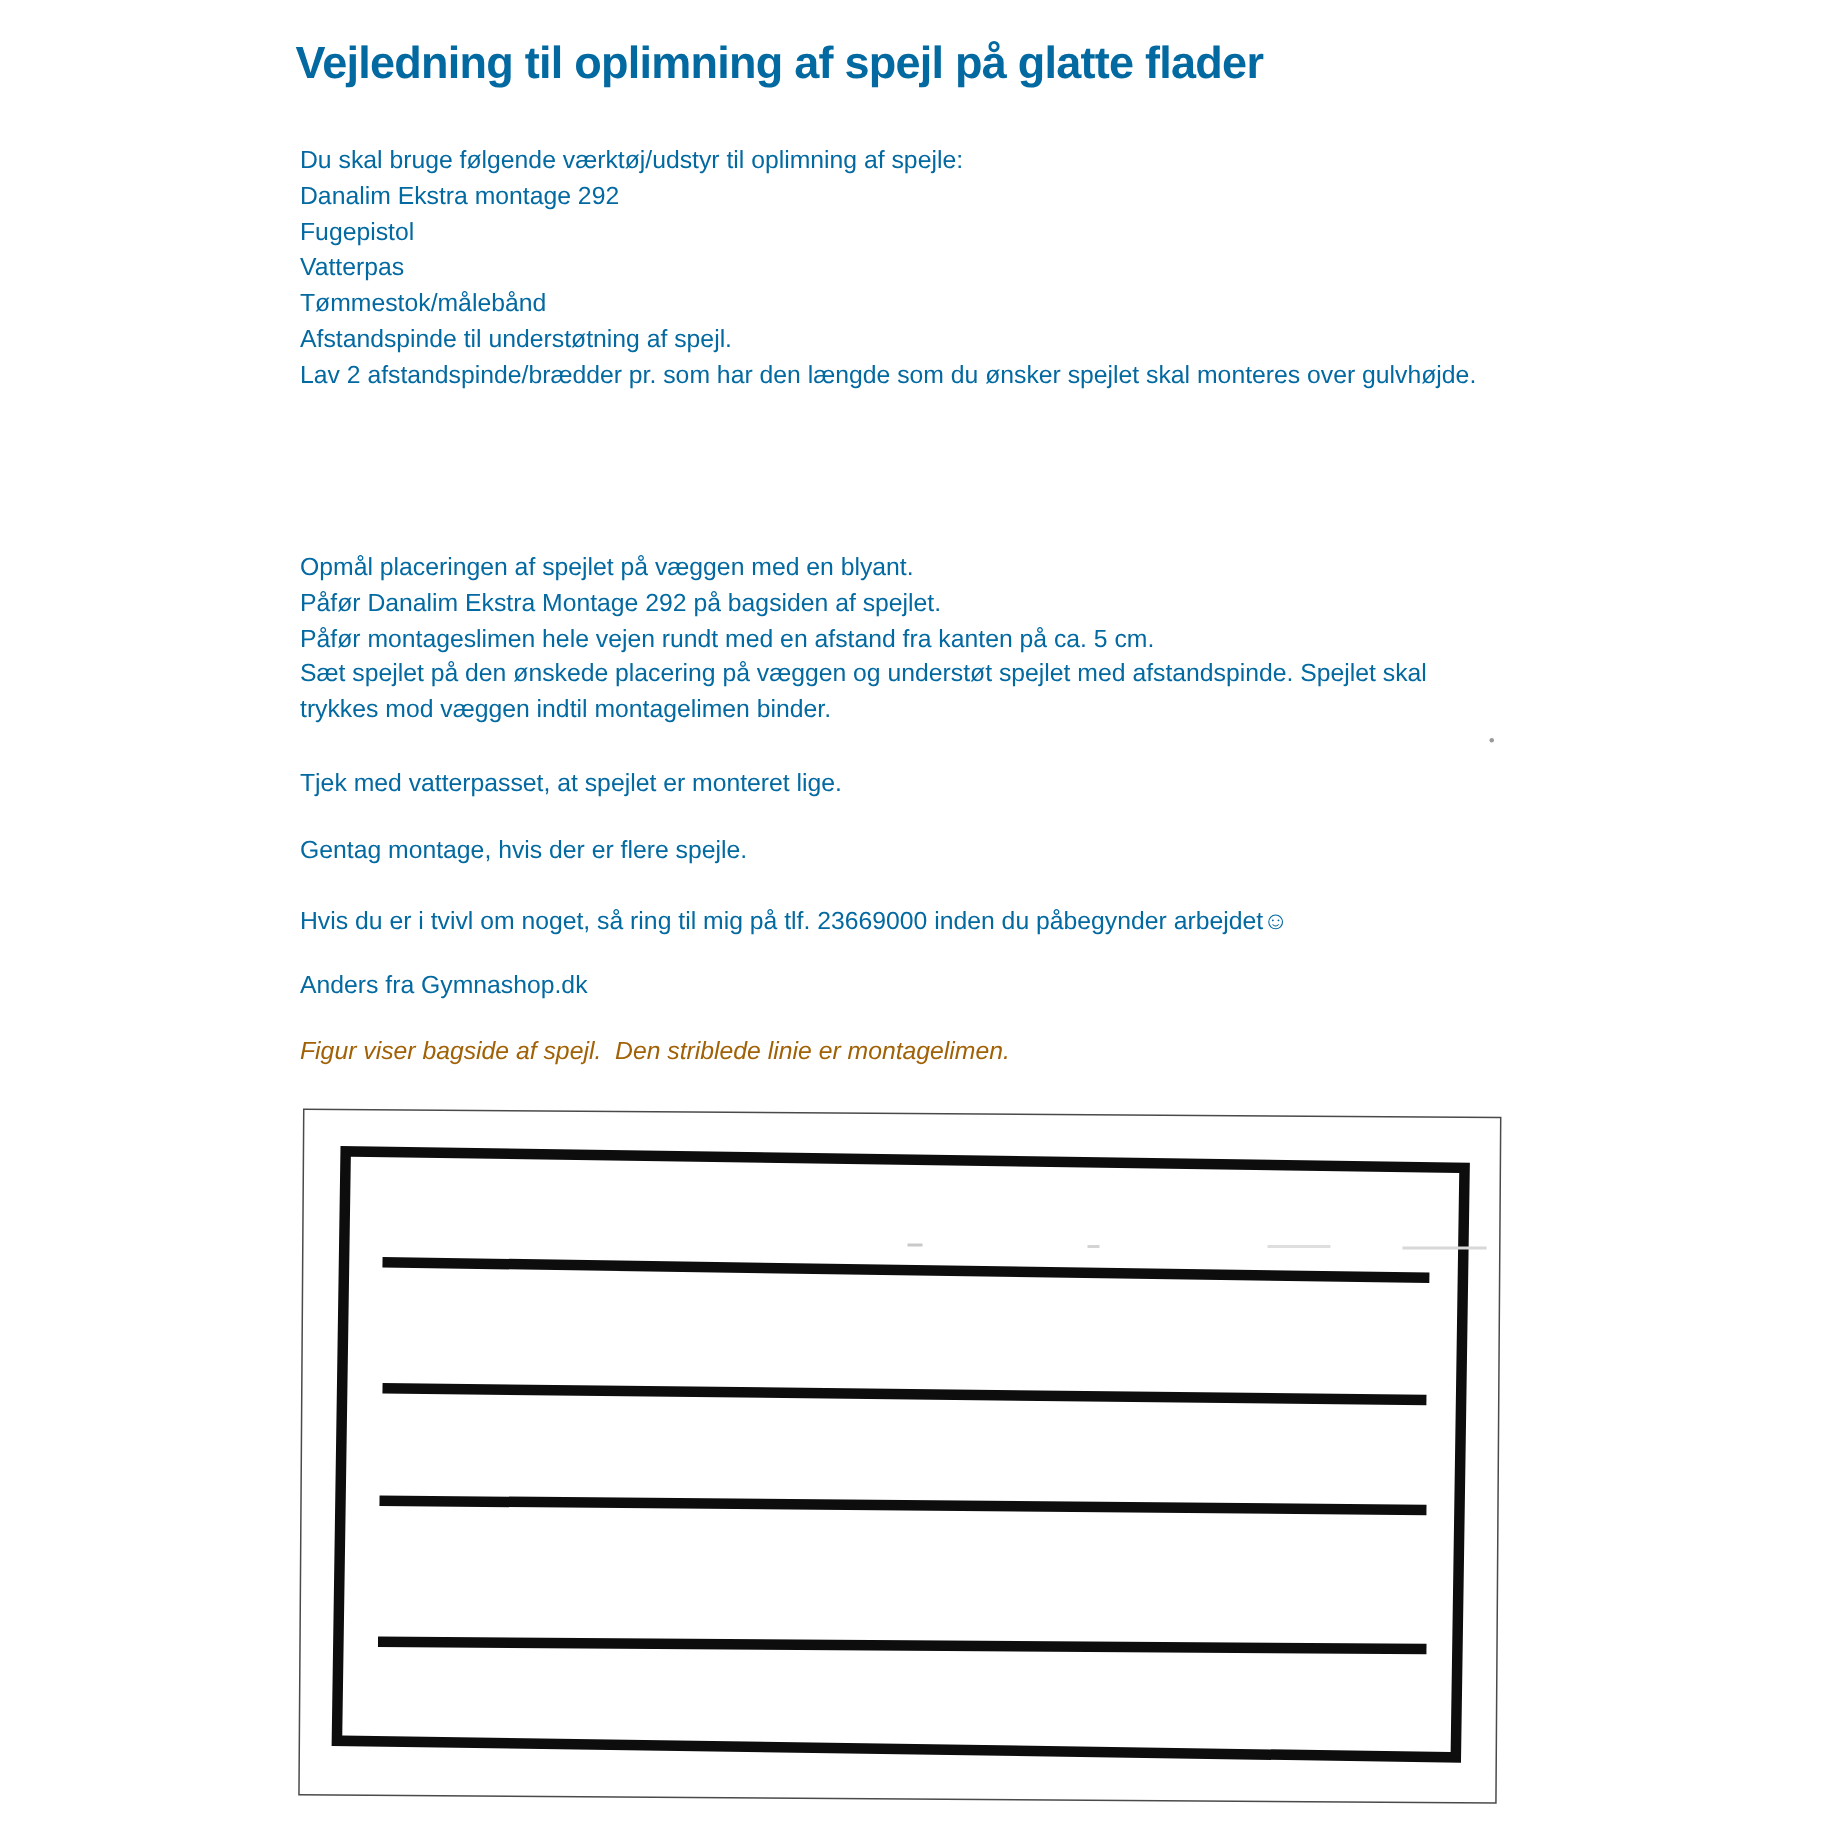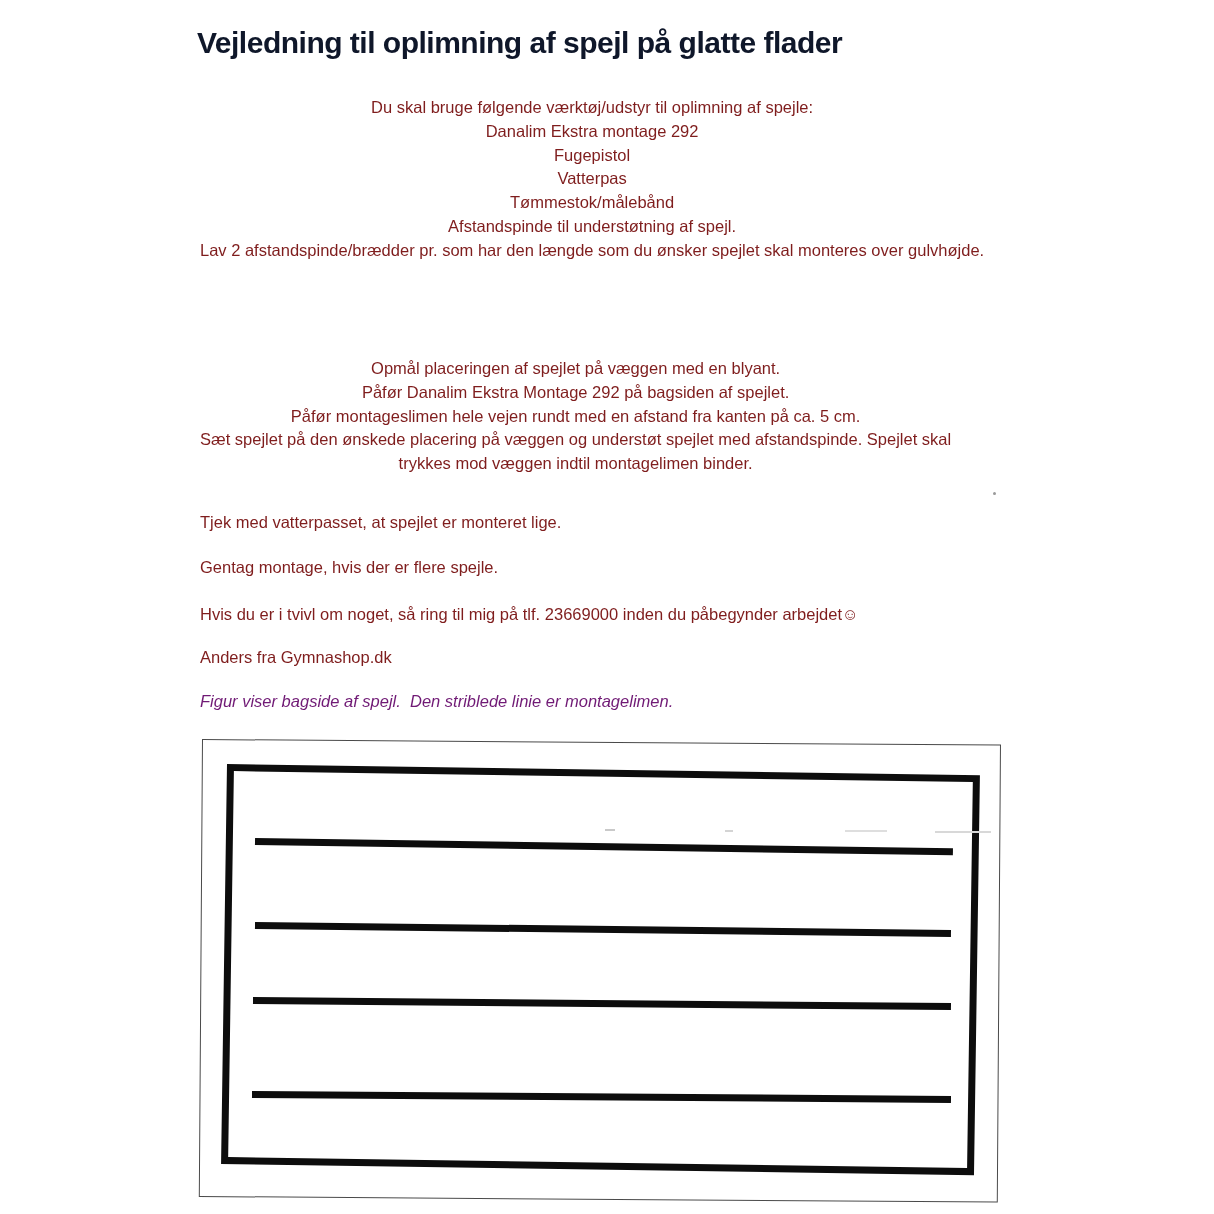--- a/index.html
+++ b/index.html
@@ -18,44 +18,43 @@
   }
   .title {
     position: absolute;
     left: 197px;
     top: 25px;
     margin: 0;
     font-size: 30px;
     line-height: 36px;
     font-weight: 700;
     letter-spacing: -0.5px;
-    color: #0f172a;
+    color: #0369a1;
     white-space: pre;
   }
   .para {
     position: absolute;
     left: 200px;
     margin: 0;
   }
   .line {
     font-size: 16.5px;
     line-height: 23.8px;
     white-space: pre;
-    color: #7f1d1d;
-    text-align: center;
+    color: #0369a1;
   }
   .caption {
     position: absolute;
     left: 200px;
     top: 690px;
     font-size: 16.5px;
     line-height: 23.8px;
     font-style: italic;
     white-space: pre;
-    color: #701a75;
+    color: #a16207;
   }
   
   .figure {
     position: absolute;
     left: 202px;
     top: 739px;
     width: 799px;
     height: 458px;
   }
   .mirror-outline {
@@ -113,21 +112,21 @@
     <div class="line">Du skal bruge følgende værktøj/udstyr til oplimning af spejle:</div>
     <div class="line">Danalim Ekstra montage 292</div>
     <div class="line">Fugepistol</div>
     <div class="line">Vatterpas</div>
     <div class="line">Tømmestok/målebånd</div>
     <div class="line">Afstandspinde til understøtning af spejl.</div>
     <div class="line">Lav 2 afstandspinde/brædder pr. som har den længde som du ønsker spejlet skal monteres over gulvhøjde.</div>
   </div>
 
 
-  <div class="para" style="top:357px">
+  <div class="para" style="top:367px">
     <div class="line">Opmål placeringen af spejlet på væggen med en blyant.</div>
     <div class="line">Påfør Danalim Ekstra Montage 292 på bagsiden af spejlet.</div>
     <div class="line">Påfør montageslimen hele vejen rundt med en afstand fra kanten på ca. 5 cm.</div>
     <div class="line">Sæt spejlet på den ønskede placering på væggen og understøt spejlet med afstandspinde. Spejlet skal</div>
     <div class="line">trykkes mod væggen indtil montagelimen binder.</div>
   </div>
 
   <div class="para" style="top:511px">
     <div class="line">Tjek med vatterpasset, at spejlet er monteret lige.</div>
   </div>

